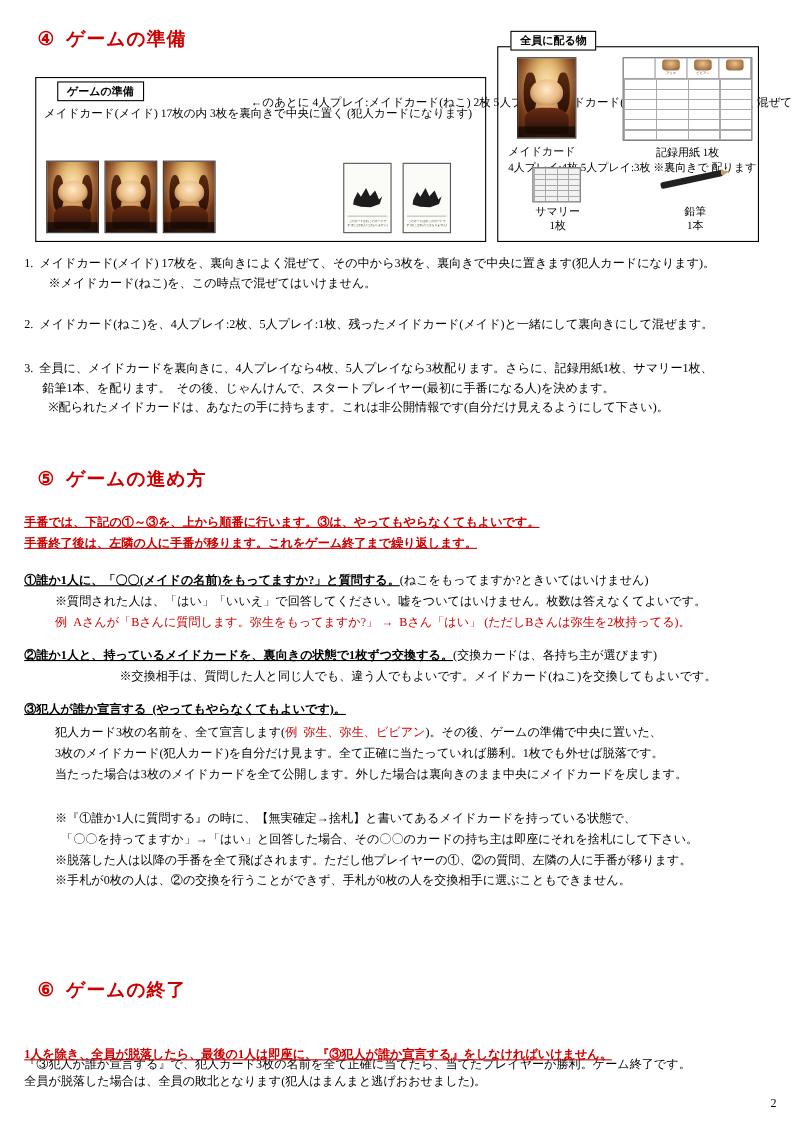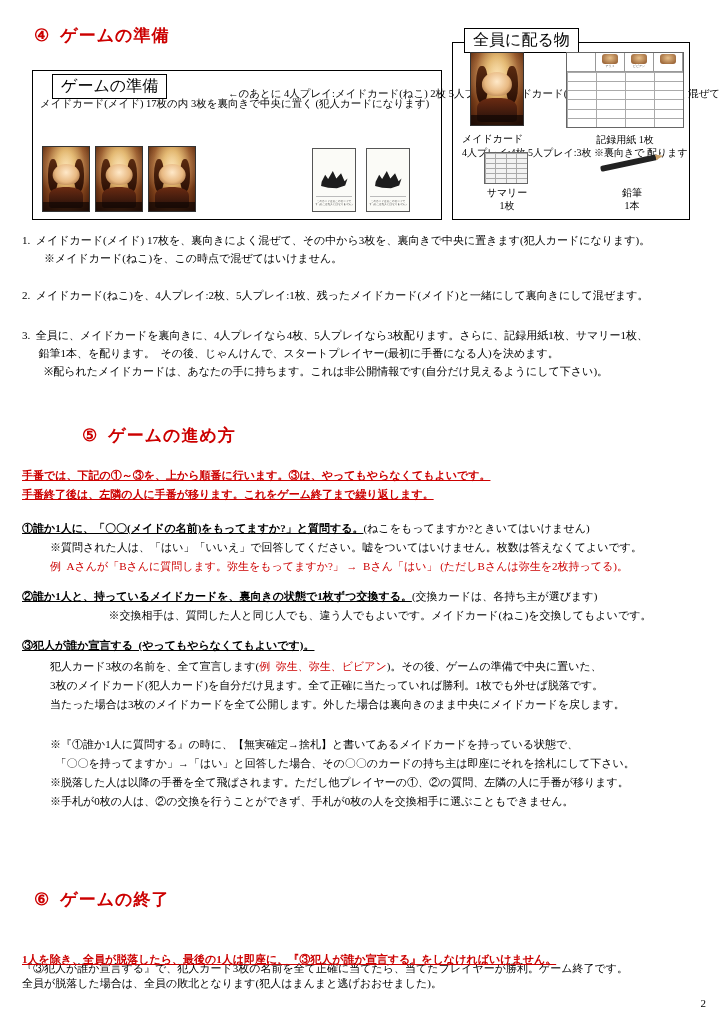--- a/index.html
+++ b/index.html
@@ -36,23 +36,24 @@
   
   .prep-box {
     position: absolute;
     border: 1px solid #000;
     box-sizing: border-box;
   }
   .inner-label {
     position: absolute;
     border: 1px solid #000;
     background: #fff;
-    font-size: 16px;
+    font-size: 10px;
     padding: 1px 8px;
     white-space: nowrap;
+    font-weight: bold;
   }
   .blk-text {
     position: absolute;
     font-size: 10.5px;
     line-height: 1.5;
     white-space: nowrap;
   }
 
   
   .card {
@@ -312,21 +313,21 @@
   <div class="small-cap" style="left:604px; top:186px; width:56px; line-height:1.3; white-space:pre;">鉛筆
 1本</div>
 
   <div class="para" style="left:22px; top:232px; width:680px;">1.  メイドカード(メイド) 17枚を、裏向きによく混ぜて、その中から3枚を、裏向きで中央に置きます(犯人カードになります)。
         ※メイドカード(ねこ)を、この時点で混ぜてはいけません。</div>
   <div class="para" style="left:22px; top:287px; width:680px;">2.  メイドカード(ねこ)を、4人プレイ:2枚、5人プレイ:1枚、残ったメイドカード(メイド)と一緒にして裏向きにして混ぜます。</div>
   <div class="para" style="left:22px; top:327px; width:680px;">3.  全員に、メイドカードを裏向きに、4人プレイなら4枚、5人プレイなら3枚配ります。さらに、記録用紙1枚、サマリー1枚、
       鉛筆1本、を配ります。  その後、じゃんけんで、スタートプレイヤー(最初に手番になる人)を決めます。
         ※配られたメイドカードは、あなたの手に持ちます。これは非公開情報です(自分だけ見えるようにして下さい)。</div>
 
-  <div class="sec-heading" style="left:34px; top:424px;margin-left:48px;">
+  <div class="sec-heading" style="left:34px; top:424px;">
     <span class="num">⑤</span><span>ゲームの進め方</span>
   </div>
 
   <div class="para red bold ul" style="left:22px; top:467px; width:680px;">手番では、下記の①～③を、上から順番に行います。③は、やってもやらなくてもよいです。</div>
   <div class="para red bold ul" style="left:22px; top:486px; width:680px;">手番終了後は、左隣の人に手番が移ります。これをゲーム終了まで繰り返します。</div>
 
   <div class="para" style="left:22px; top:520px; width:690px;"><span class="b u">①誰か1人に、「〇〇(メイドの名前)をもってますか?」と質問する。</span><span>(ねこをもってますか?ときいてはいけません)</span></div>
   <div class="para" style="left:50px; top:539px; width:660px;">※質問された人は、「はい」「いいえ」で回答してください。嘘をついてはいけません。枚数は答えなくてよいです。</div>
   <div class="para red" style="left:50px; top:558px; width:660px;">例  Aさんが「Bさんに質問します。弥生をもってますか?」 →  Bさん「はい」 (ただしBさんは弥生を2枚持ってる)。</div>
 

